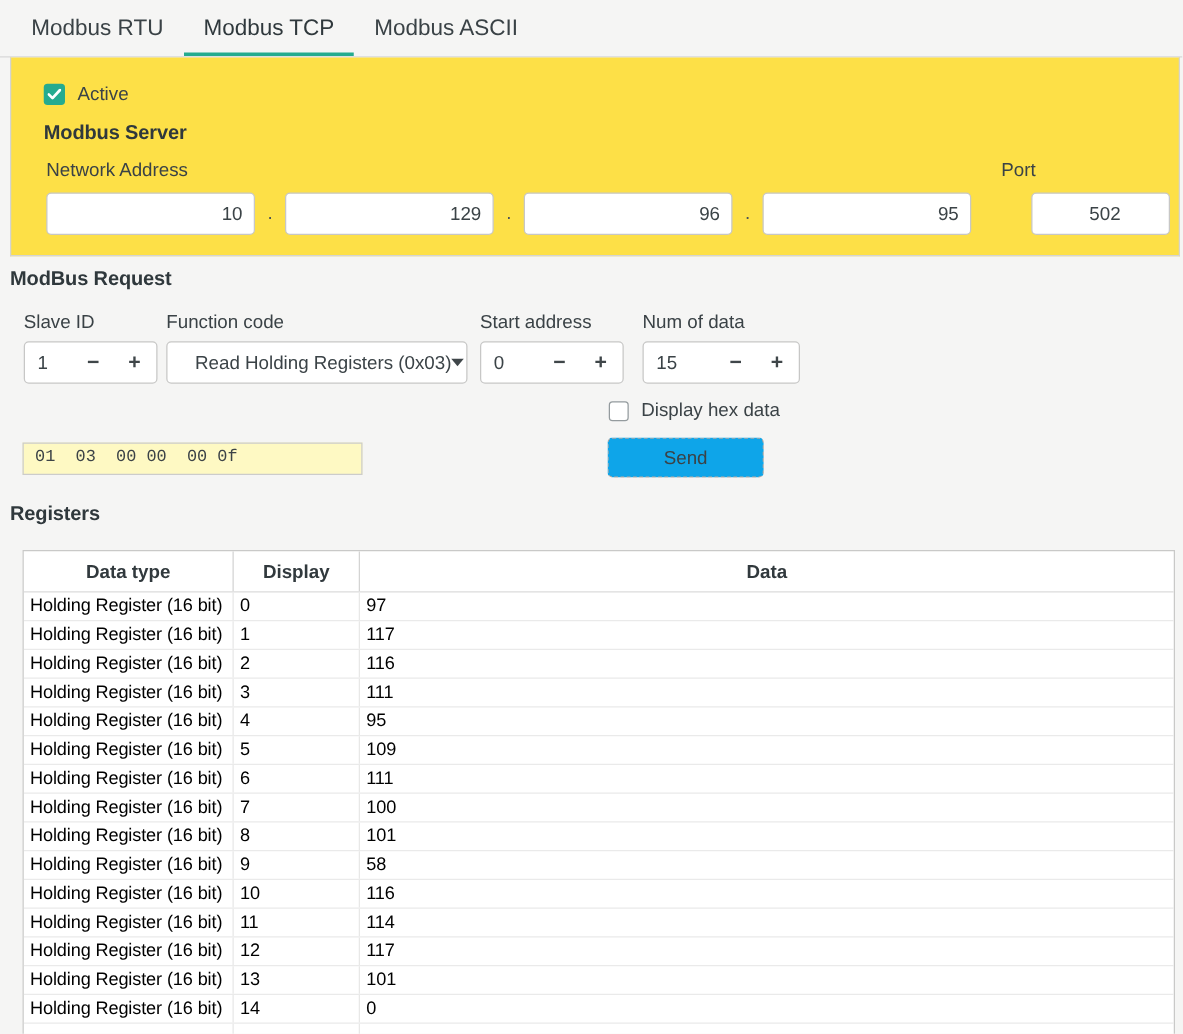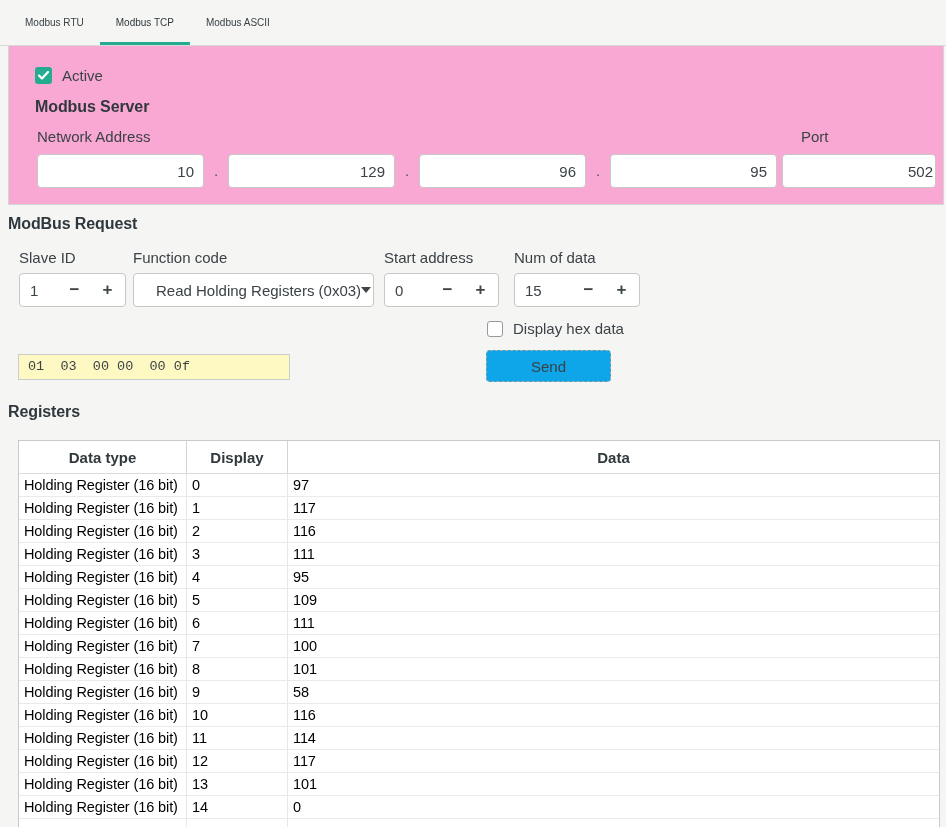--- a/index.html
+++ b/index.html
@@ -14,40 +14,40 @@
   body{
     width:946px;height:827px;overflow:hidden;
     background:var(--bg);
     font-family:"Liberation Sans","DejaVu Sans",sans-serif;
     color:var(--text);
     font-size:15px;
   }
   
   .tabbar{height:46px;display:flex;align-items:stretch;padding-left:9px;
           border-bottom:1px solid #d8d8d7;background:var(--bg);}
-  .tab{display:flex;align-items:center;padding:0 16px;font-size:10px;color:#3a4246;cursor:default;}
+  .tab{display:flex;align-items:center;padding:0 16px;font-size:18px;color:#3a4246;cursor:default;}
   .tab.active{box-shadow:inset 0 -3px 0 var(--accent);color:#2f383c;}
   
-  .server-frame{margin:0 2px 0 8px;background:#f9a8d4;
+  .server-frame{margin:0 2px 0 8px;background:#fde047;
                 border:1px solid #d4d4d3;border-top:none;height:159px;
                 padding:21px 0 0 28px;}
   .active-row{display:flex;align-items:center;gap:10px;height:17px;margin-left:-2px;}
   .checkbox-on{width:17px;height:17px;border-radius:3px;background:var(--accent);
                display:flex;align-items:center;justify-content:center;flex:none;}
   .section-heading{font-size:16px;font-weight:700;color:var(--text-bold);letter-spacing:-0.1px;}
   .server-frame .section-heading{margin-top:14px;margin-left:-2px;}
   .addr-rows{width:899px;}
   .addr-labels{display:flex;margin-top:12px;font-size:15px;color:#3a4246;}
   .addr-labels .port-label{margin-left:auto;width:135px;}
   .addr-fields{display:flex;margin-top:9px;align-items:center;}
   input.entry{height:34px;border:1px solid #c7c7c6;border-radius:4px;background:#fff;
               font-family:inherit;font-size:15px;color:var(--text);outline:none;}
   .ip-field{width:167px;text-align:right;padding-right:9px;}
   .dot{width:24px;text-align:center;color:#4a5256;line-height:34px;}
-  .port-field{width:154px;margin-left:auto;text-align:right;padding-left:9px;}
+  .port-field{width:111px;margin-left:auto;text-align:center;padding-left:9px;}
   
   .request{padding-left:8px;}
   .request .section-heading{margin-top:10px;}
   .controls{display:flex;margin-left:11px;margin-top:16px;}
   .field-label{display:block;font-size:15px;color:#3a4246;margin-bottom:9px;height:15px;}
   .ctl{height:34px;border:1px solid #c7c7c6;border-radius:4px;background:#fff;
        display:flex;align-items:center;}
   .w-slave{width:107px;margin-right:7px;}
   .w-func{width:241px;margin-right:10px;}
   .w-start{width:115px;margin-right:15px;}

